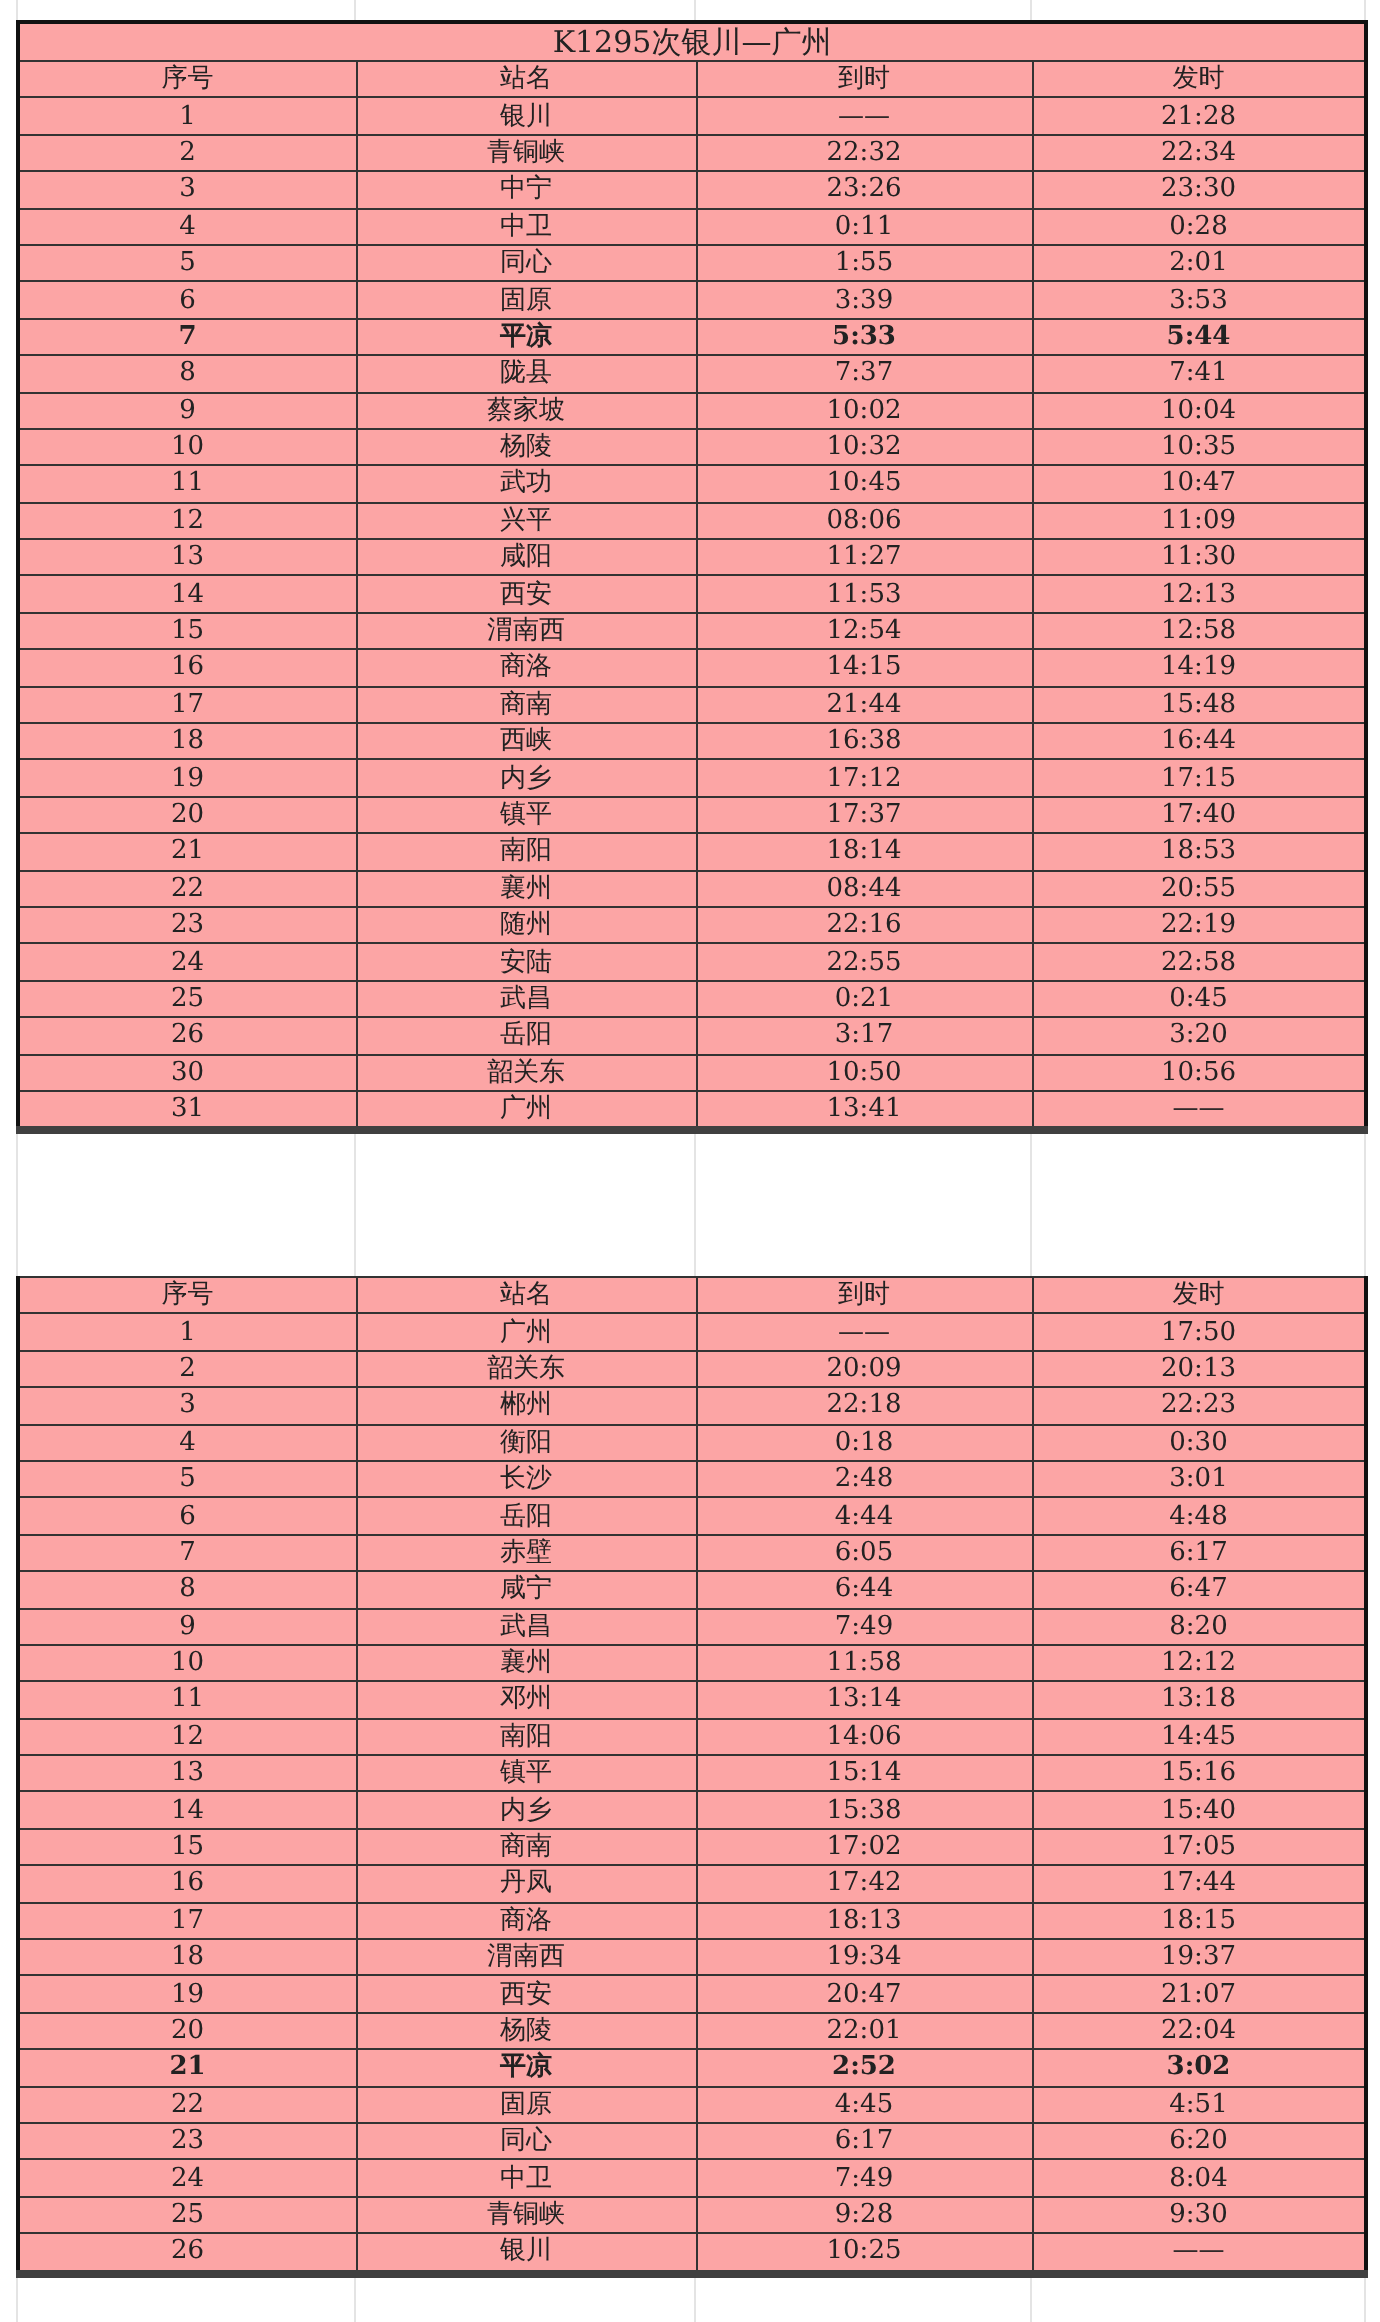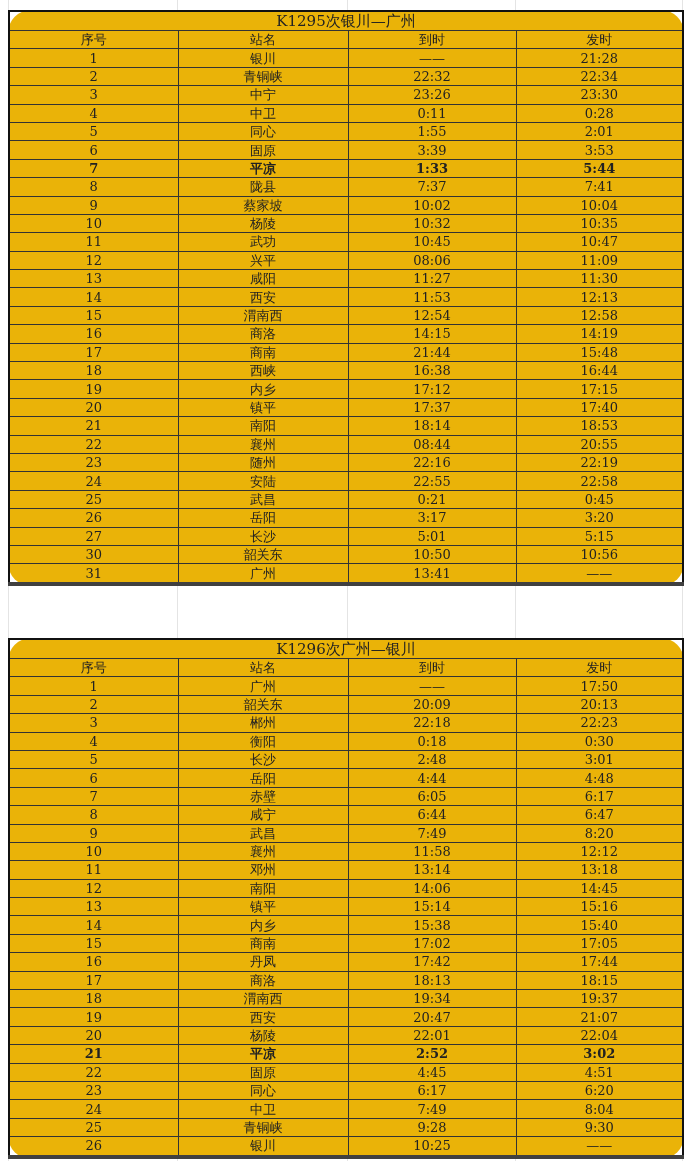--- a/index.html
+++ b/index.html
@@ -1,20 +1,20 @@
 <!DOCTYPE html>
 <html><head>
 <meta charset="utf-8">
 <style>
   html, body { margin:0; padding:0; background:#ffffff; }
   body { width:690px; height:1161px; position:relative; overflow:hidden;
          font-family:"DejaVu Serif","Liberation Serif",serif; color:#222; }
   .gridbg { position:absolute; top:0; bottom:0; width:1px; background:#e4e4e4; }
   .sheet { position:absolute; left:8px; width:674px; }
-  table { border-collapse:collapse; width:674px; table-layout:fixed; background:#eab308;border-radius:23px; }
+  table { border-collapse:collapse; width:674px; table-layout:fixed; background:#fca5a5; }
   col.c1{width:169px;} col.c2{width:170px;} col.c3{width:168px;} col.c4{width:167px;}
   td { border:1px solid #333; text-align:center; padding:0; height:17.4px; line-height:17px;
        font-size:13px; white-space:nowrap; overflow:hidden; }
   tr.title td { height:18px; font-size:15px; border-top:2px solid #111; border-left:2px solid #111; border-right:2px solid #111; }
   tr.head td { font-size:13px;margin-top:34px; }
   tr.row.bold td { font-weight:bold; }
   tr:last-child td { border-bottom:4px solid #404040; }
   td:first-child { border-left:2px solid #111; }
   td:last-child { border-right:2px solid #111; }
   #t1 { top:10px; }
@@ -79,21 +79,21 @@
         </tr>
         <tr class="row">
           <td>6</td>
           <td>固原</td>
           <td>3:39</td>
           <td>3:53</td>
         </tr>
         <tr class="row bold">
           <td>7</td>
           <td>平凉</td>
-          <td>1:33</td>
+          <td>5:33</td>
           <td>5:44</td>
         </tr>
         <tr class="row">
           <td>8</td>
           <td>陇县</td>
           <td>7:37</td>
           <td>7:41</td>
         </tr>
         <tr class="row">
           <td>9</td>
@@ -195,26 +195,20 @@
           <td>25</td>
           <td>武昌</td>
           <td>0:21</td>
           <td>0:45</td>
         </tr>
         <tr class="row">
           <td>26</td>
           <td>岳阳</td>
           <td>3:17</td>
           <td>3:20</td>
-        </tr>
-        <tr class="row">
-          <td>27</td>
-          <td>长沙</td>
-          <td>5:01</td>
-          <td>5:15</td>
         </tr>
         <tr class="row">
           <td>30</td>
           <td>韶关东</td>
           <td>10:50</td>
           <td>10:56</td>
         </tr>
         <tr class="row">
           <td>31</td>
           <td>广州</td>
@@ -227,23 +221,20 @@
 
 <div class="sheet" id="t2">
   <table>
     <colgroup>
         <col class="c1">
         <col class="c2">
         <col class="c3">
         <col class="c4">
       </colgroup>
     <tbody>
-        <tr class="title">
-          <td colspan="4">K1296次广州—银川</td>
-        </tr>
         <tr class="head">
           <td>序号</td>
           <td>站名</td>
           <td>到时</td>
           <td>发时</td>
         </tr>
         <tr class="row">
           <td>1</td>
           <td>广州</td>
           <td>——</td>

